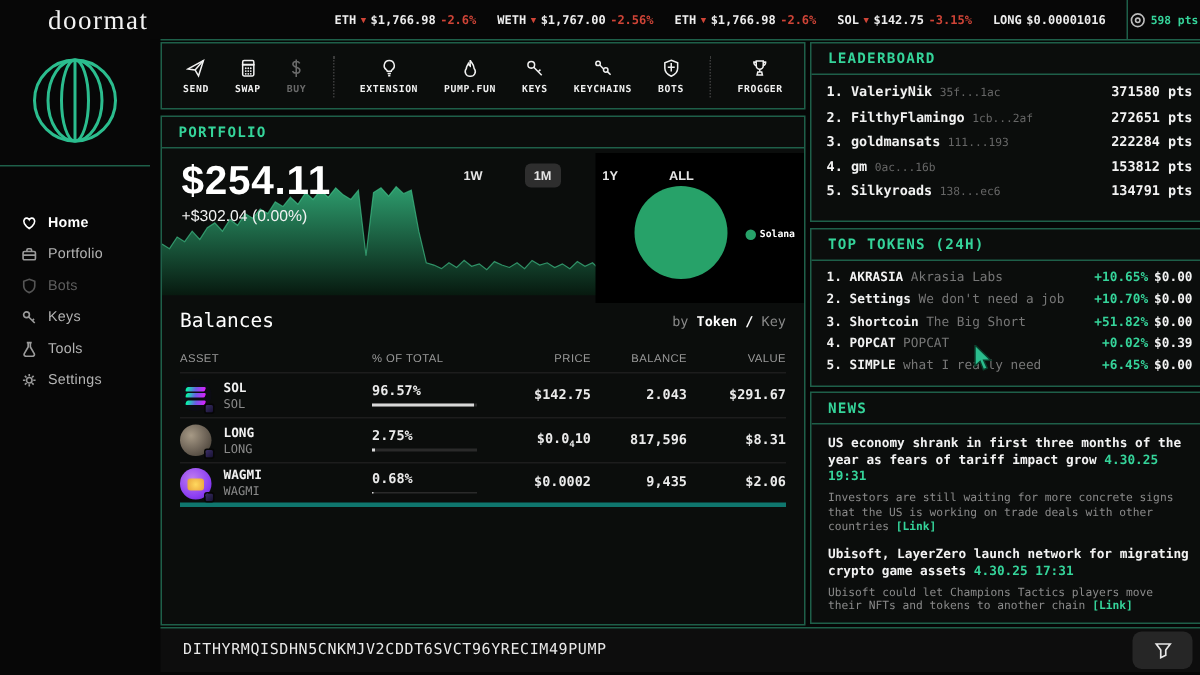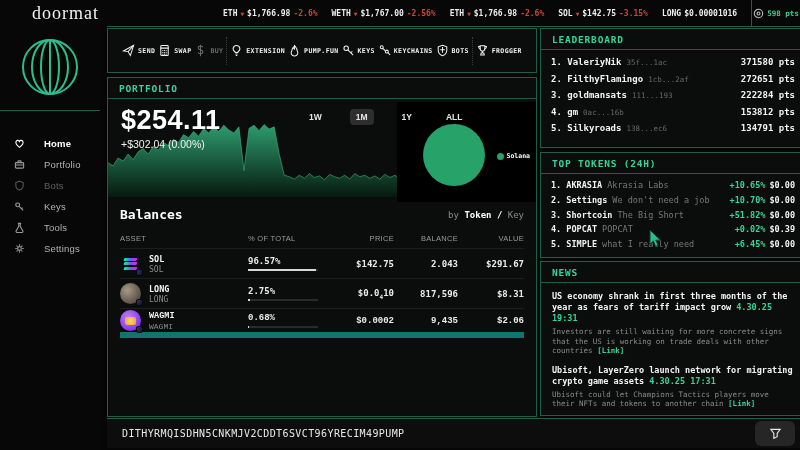--- a/index.html
+++ b/index.html
@@ -19,36 +19,36 @@
   .tick .chg { color:#cf4437; }
   #pts-badge { position:absolute; right:0; top:0; width:49px; height:26px; background:#070707; border-left:1px solid #1e5f49; display:flex; align-items:center; justify-content:center; gap:3px; cursor:pointer; }
   #pts-badge svg { stroke:#bdbdbd; fill:none; stroke-width:1.2; }
   #pts-badge .pts { color:#35d49a; font-size:7.5px; font-weight:bold; }
 
   
   #sidebar { position:absolute; left:0; top:26px; width:100px; height:424px; background:#070707; }
   #globe { display:flex; justify-content:center; padding:10px 0 12px; border-bottom:1px solid #1e5f49; }
   #globe svg { stroke:#2bbd8e; fill:none; stroke-width:2; }
   #nav { padding:22px 0 0 14px; }
-  .nav-item { display:flex; align-items:center; gap:19px; height:21px; cursor:pointer; font-family:"Liberation Sans", sans-serif; font-size:9.5px; letter-spacing:.2px; }
+  .nav-item { display:flex; align-items:flex-end; gap:7px; height:21px; cursor:pointer; font-family:"Liberation Sans", sans-serif; font-size:9.5px; letter-spacing:.2px; }
   .nav-item svg { fill:none; stroke-width:1.2; flex:0 0 auto; }
   .nav-item.active { color:#ffffff; font-weight:bold; }
   .nav-item.active svg { stroke:#ffffff; }
   .nav-item.normal { color:#b3b3b3; }
   .nav-item.normal svg { stroke:#9a9a9a; }
   .nav-item.dim { color:#5f5f5f; }
   .nav-item.dim svg { stroke:#555; }
 
   
   #main { position:absolute; left:107px; top:28px; width:430px; }
   .panel { background:#0b0d0c; border:1px solid #1e5f49; }
   .panel-header { height:21px; display:flex; align-items:center; padding:0 11px; border-bottom:1px solid #1e5f49; color:#35d49a; font-size:9.5px; font-weight:bold; letter-spacing:.8px; }
 
   #actions { height:43px; display:flex; align-items:center; justify-content:space-between; padding:0 14px; }
-  .action { display:flex; flex-direction:row; align-items:center; gap:3px; cursor:pointer; color:#f0f0f0; }
+  .action { display:flex; flex-direction:column; align-items:center; gap:3px; cursor:pointer; color:#f0f0f0; }
   .action svg { stroke:#f0f0f0; fill:none; stroke-width:1.1; }
   .action .alabel { font-size:6.5px; font-weight:bold; letter-spacing:.4px; }
   .action.dim { color:#6a6a6a; }
   .action.dim svg { stroke:#6a6a6a; }
   .action-divider { width:1px; height:28px; border-left:1px dotted #3c3c3c; }
 
   #portfolio-panel { margin-top:4px; height:340px; }
   #hero { position:relative; height:100px; }
   #chart-svg { position:absolute; left:0; top:20px; width:428px; height:78px; }
   #value-block { position:absolute; left:13px; top:6px; z-index:3; }
@@ -58,29 +58,29 @@
   .range-btn { padding:3px 6px; border-radius:4px; cursor:pointer; }
   .range-btn.active { background:#2e2e2e; }
   #eco-panel { position:absolute; right:0; top:3px; width:139px; height:100px; background:#000; z-index:2; }
   #eco-title { font-size:8px; color:#e8e8e8; padding:6px 0 0 10px; }
   #eco-donut { position:absolute; left:26px; top:22px; width:62px; height:62px; border-radius:50%; background:#27a269; }
   #eco-legend { position:absolute; right:6px; top:50px; display:flex; align-items:center; gap:3px; }
   #eco-legend .dot { width:7px; height:7px; border-radius:50%; background:#27a269; }
   #eco-legend .lbl { font-size:6.5px; color:#ffffff; font-weight:bold; }
 
   #bal-row { display:flex; align-items:center; justify-content:space-between; padding:8px 12px 2px; }
-  #bal-title { font-size:13px; font-weight:bold; color:#ffffff; }
+  #bal-title { font-size:13px; font-weight:normal; color:#ffffff; }
   #token-key { font-size:9px; }
   #token-key .g { color:#8a8a8a; }
   #token-key .w { color:#ffffff; font-weight:bold; }
 
   #bal-table { padding:4px 12px 0; }
   .t-head { display:grid; grid-template-columns:128px 78px 68px 64px 1fr; font-family:"Liberation Sans", sans-serif; font-size:7.5px; color:#9a9a9a; letter-spacing:.3px; padding:6px 0 5px; }
   .t-row { display:grid; grid-template-columns:128px 78px 68px 64px 1fr; align-items:center; height:30px; border-top:1px solid #1d1d1d; font-size:9px; font-weight:bold; color:#eaeaea; cursor:pointer; }
-  .t-row:last-child { border-bottom:6px solid #0f766e;font-family:Liberation Mono, monospace; }
+  .t-row:last-child { border-bottom:3px solid #0f766e; }
   .t-head .r, .t-row .r { text-align:right; }
   .asset-cell { display:flex; align-items:center; gap:8px; }
   .coin { position:relative; width:21px; height:21px; border-radius:50%; flex:0 0 auto; }
   .coin .badge { position:absolute; right:-2px; bottom:-2px; width:7px; height:7px; border-radius:2px; background:linear-gradient(135deg,#3b2f66,#171133); border:1px solid #060606; }
   .coin.sol { background:#0c0c14; display:flex; flex-direction:column; justify-content:center; gap:2px; padding:0 4px; }
   .coin.sol i { display:block; height:2.5px; border-radius:1px; background:linear-gradient(90deg,#00ffa3,#6c5ce7,#dc1fff); transform:skewX(-18deg); }
   .coin.long { background:radial-gradient(circle at 35% 35%, #a79a86, #6b6155 55%, #3a352c); }
   .coin.wagmi { background:radial-gradient(circle at 40% 35%, #c07ef0, #8a3cf2 65%, #5f21c9); }
   .coin.wagmi em { position:absolute; left:5px; top:7px; width:11px; height:8px; border-radius:2px; background:radial-gradient(circle,#ffd95e,#e8a13b); }
   .asset-names .nm { font-size:8.5px; color:#f2f2f2; }

